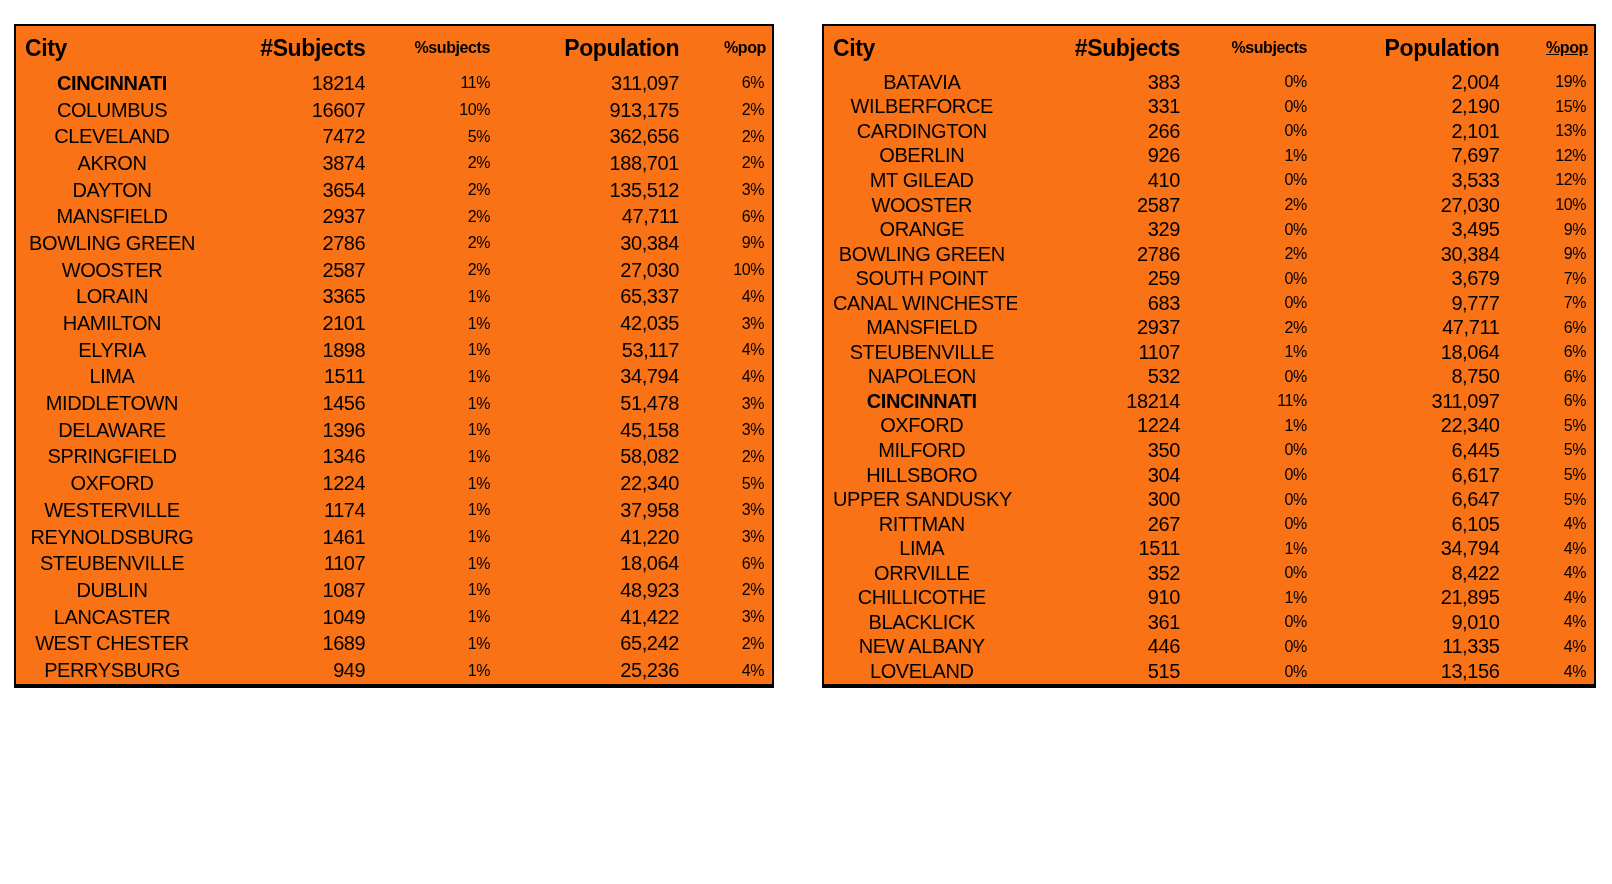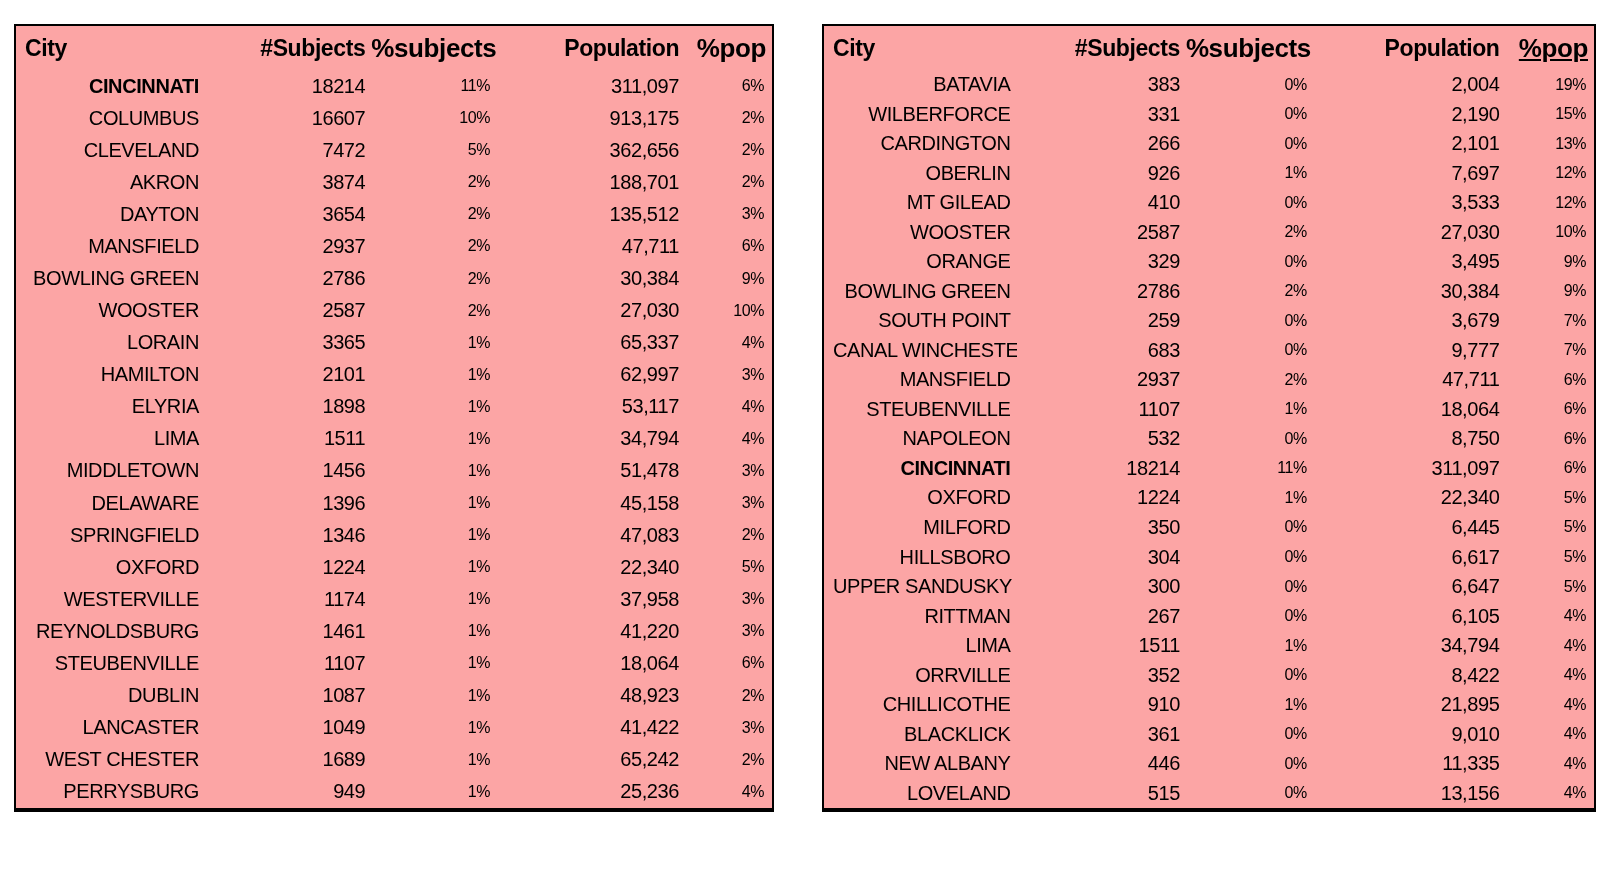--- a/index.html
+++ b/index.html
@@ -8,22 +8,22 @@
     width: 1612px; height: 884px;
     font-family: "Liberation Sans", sans-serif;
     color: #000000;
     overflow: hidden;
   }
   .page { position: relative; width: 1612px; height: 884px; background: #ffffff; }
 
   .panel {
     position: absolute;
     top: 24px;
-    height: 788px;
-    background: #fca5a5;
+    height: 664px;
+    background: #f97316;
     border: 2px solid #000000;
     border-bottom-width: 4px;
   }
   .panel.left  { left: 14px;  width: 760px; }
   .panel.right { left: 822px; width: 774px; }
 
   table {
     width: 100%; height: 100%;
     border-collapse: collapse;
     table-layout: fixed;
@@ -40,26 +40,26 @@
     overflow: hidden;
     vertical-align: middle;
     text-align: right;
     padding: 0 6px 0 0;
     letter-spacing: -0.4px;
   }
   thead tr { height: 44px; }
 
   th { font-size: 23px; font-weight: 700; }
   th.col-city { text-align: left; padding-left: 9px; }
-  th.small-h  { font-size: 26px; }
+  th.small-h  { font-size: 16px; }
   th.col-pct-pop { }
   th.underlined { text-decoration: underline; }
 
   td { font-size: 20px; font-weight: 400; }
-  td.col-city { text-align: right; padding-left: 9px; }
+  td.col-city { text-align: center; padding-left: 9px; }
   td.small    { font-size: 16px; }
   td.col-pct-pop { padding-right: 8px; }
   td.bold { font-weight: 700; }
 </style>
 </head>
 <body>
 
 <div class="page">
 
   <section class="panel left">
@@ -141,21 +141,21 @@
             <td class="col-city">LORAIN</td>
             <td class="col-subjects">3365</td>
             <td class="col-pct-subjects small">1%</td>
             <td class="col-population">65,337</td>
             <td class="col-pct-pop small">4%</td>
           </tr>
           <tr>
             <td class="col-city">HAMILTON</td>
             <td class="col-subjects">2101</td>
             <td class="col-pct-subjects small">1%</td>
-            <td class="col-population">62,997</td>
+            <td class="col-population">42,035</td>
             <td class="col-pct-pop small">3%</td>
           </tr>
           <tr>
             <td class="col-city">ELYRIA</td>
             <td class="col-subjects">1898</td>
             <td class="col-pct-subjects small">1%</td>
             <td class="col-population">53,117</td>
             <td class="col-pct-pop small">4%</td>
           </tr>
           <tr>
@@ -176,21 +176,21 @@
             <td class="col-city">DELAWARE</td>
             <td class="col-subjects">1396</td>
             <td class="col-pct-subjects small">1%</td>
             <td class="col-population">45,158</td>
             <td class="col-pct-pop small">3%</td>
           </tr>
           <tr>
             <td class="col-city">SPRINGFIELD</td>
             <td class="col-subjects">1346</td>
             <td class="col-pct-subjects small">1%</td>
-            <td class="col-population">47,083</td>
+            <td class="col-population">58,082</td>
             <td class="col-pct-pop small">2%</td>
           </tr>
           <tr>
             <td class="col-city">OXFORD</td>
             <td class="col-subjects">1224</td>
             <td class="col-pct-subjects small">1%</td>
             <td class="col-population">22,340</td>
             <td class="col-pct-pop small">5%</td>
           </tr>
           <tr>

